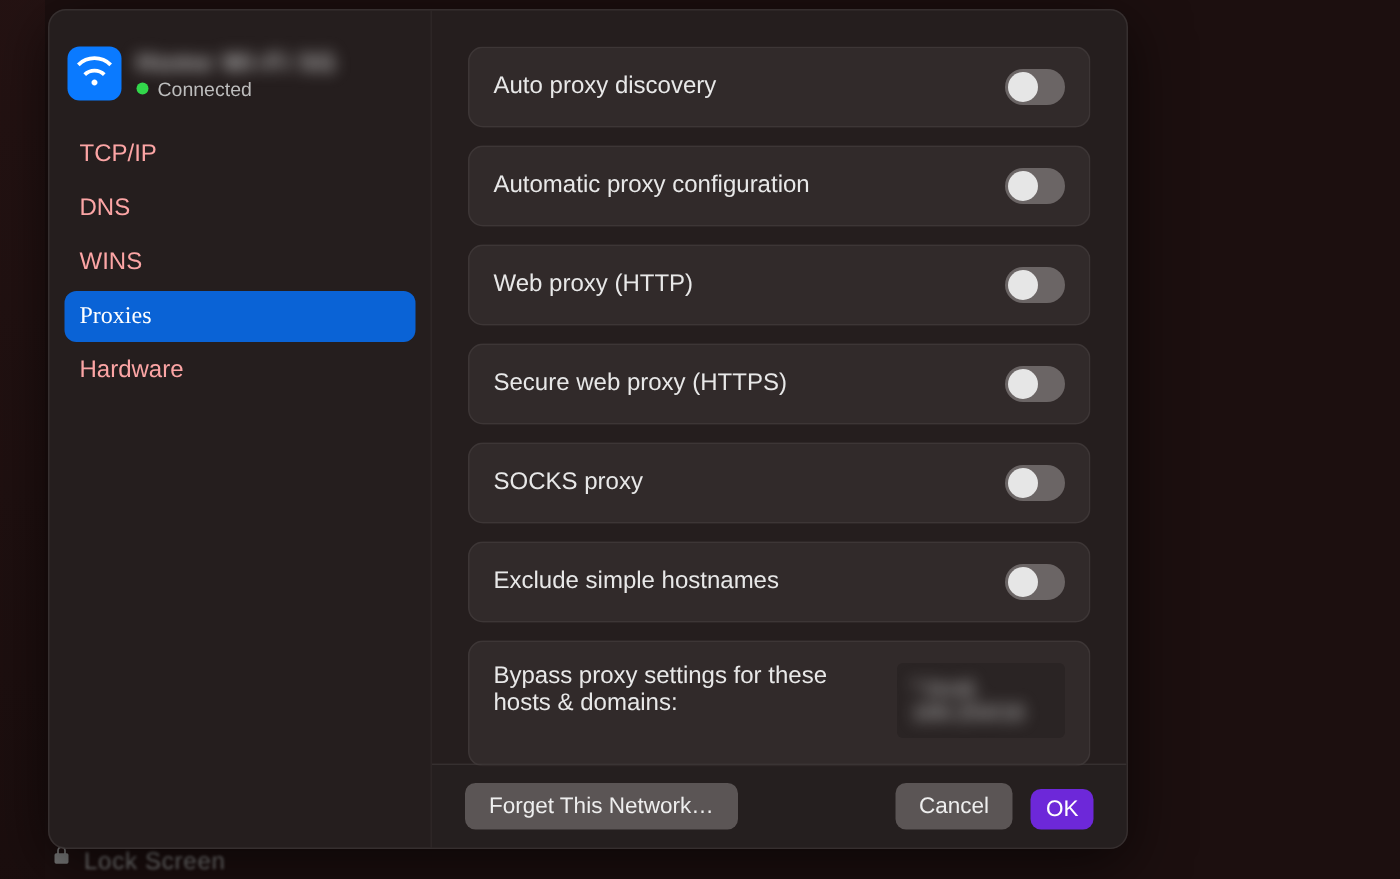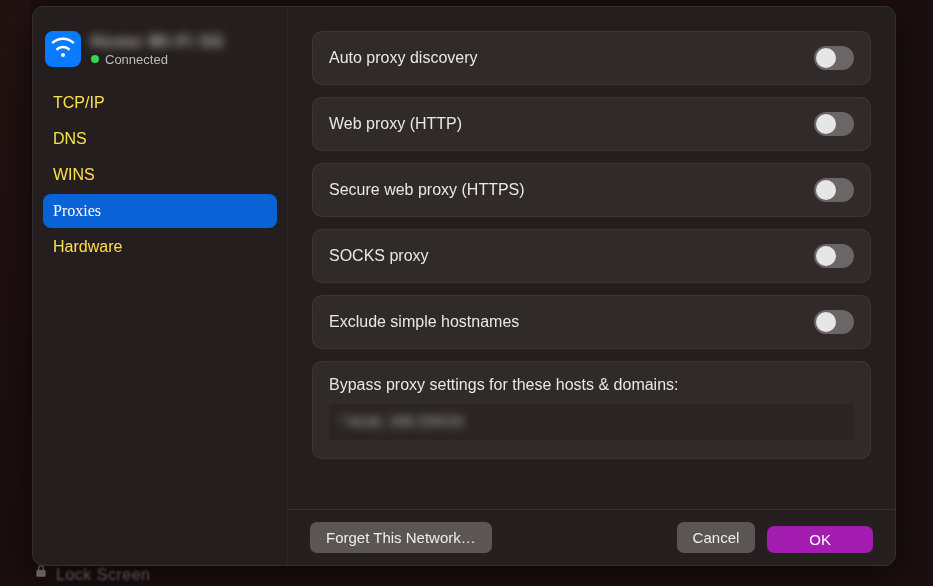--- a/index.html
+++ b/index.html
@@ -10,21 +10,21 @@
     color: #e8e8e8;
     overflow: hidden;
   }
   .backdrop {
     position: absolute; inset: 0;
     background: #1c0f0f;
   }
   .sheet {
     position: absolute;
     left: 32px; top: 6px;
-    width: 864px; height: 560px;
+    width: 720px; height: 560px;
     background: rgba(38,32,32,0.94);
     border: 1px solid rgba(255,255,255,0.08);
     border-radius: 12px;
     box-shadow: 0 10px 40px rgba(0,0,0,0.6);
     display: flex;
     overflow: hidden;
   }
   .sidebar {
     width: 255px;
     padding: 20px 10px 10px 10px;
@@ -47,42 +47,42 @@
     filter: blur(5px);
     letter-spacing: 1px;
   }
   .net-status { display: flex; align-items: center; gap: 6px; color: #bdbdbd; font-size: 13px; }
   .dot { width: 8px; height: 8px; border-radius: 50%; background: #32d74b; }
   .side-list { display: flex; flex-direction: column; gap: 0; margin-top: 4px;}
   .side-item {
     font-size: 16px;
     padding: 8px 10px;
     border-radius: 8px;
-    color: #fde047;
+    color: #fca5a5;
     cursor: default;
     margin: 1px 0;
   }
   .side-item.selected { background: #0a63d6; color: #fff; font-family: Liberation Serif, serif; }
   .content {
     flex: 1;
     display: flex; flex-direction: column;
     padding: 24px 24px 0 24px;
     position: relative;
   }
   .rows { display: flex; flex-direction: column; gap: 12px; overflow: hidden; }
   .row {
     background: rgba(60,52,52,0.55);
     border: 1px solid rgba(255,255,255,0.06);
     border-radius: 10px;
     padding: 14px 16px;
     display: flex; align-items: center; justify-content: space-between;
     font-size: 16px;
     gap: 16px;
   }
-  .row.tall { flex-direction: column; align-items: stretch; gap: 10px; padding-bottom: 18px;}
+  .row.tall { flex-direction: row; align-items: stretch; gap: 10px; padding-bottom: 18px;}
   .bypass-box {
     background: #2a2424;
     border-radius: 4px;
     min-height: 36px;
     padding: 8px 10px;
     color: #c9c9c9;
     font-size: 15px;
   }
   .bypass-text { filter: blur(5px); display:inline-block;}
   .toggle {
@@ -109,21 +109,21 @@
   .btn {
     font-size: 15px;
     padding: 7px 16px;
     border-radius: 7px;
     border: none;
     cursor: pointer;
     color: #eee;
   }
   .btn-gray { background: #5b5555; }
   .btn-default { background: #5b5555; }
-  .btn-primary { background: #a21caf; color: #fff; padding: 5px 42px; font-weight: 500;}
+  .btn-primary { background: #6d28d9; color: #fff; padding: 5px 10px; font-weight: 500;}
   .footer-right { display: flex; gap: 12px; align-items: flex-end; }
   .dim-side-strip {
     position: absolute; left: 0; top: 0; width: 30px; height: 100%;
     background: linear-gradient(#2a1515,#1a0d0d);
     opacity: 0.6;
   }
   .lock-text {
     position: absolute; left: 56px; bottom: 2px;
     color: #7a7a7a; font-size: 16px; filter: blur(1px);
     letter-spacing: 0.5px;
@@ -175,20 +175,26 @@
   <div class="content">
     <div class="rows">
 
       <div class="row">
         <span>Auto proxy discovery</span>
         <div class="toggle">
             <div class="knob"></div>
           </div>
       </div>
 
+      <div class="row">
+        <span>Automatic proxy configuration</span>
+        <div class="toggle">
+            <div class="knob"></div>
+          </div>
+      </div>
 
       <div class="row">
         <span>Web proxy (HTTP)</span>
         <div class="toggle">
             <div class="knob"></div>
           </div>
       </div>
 
       <div class="row">
         <span>Secure web proxy (HTTPS)</span>

